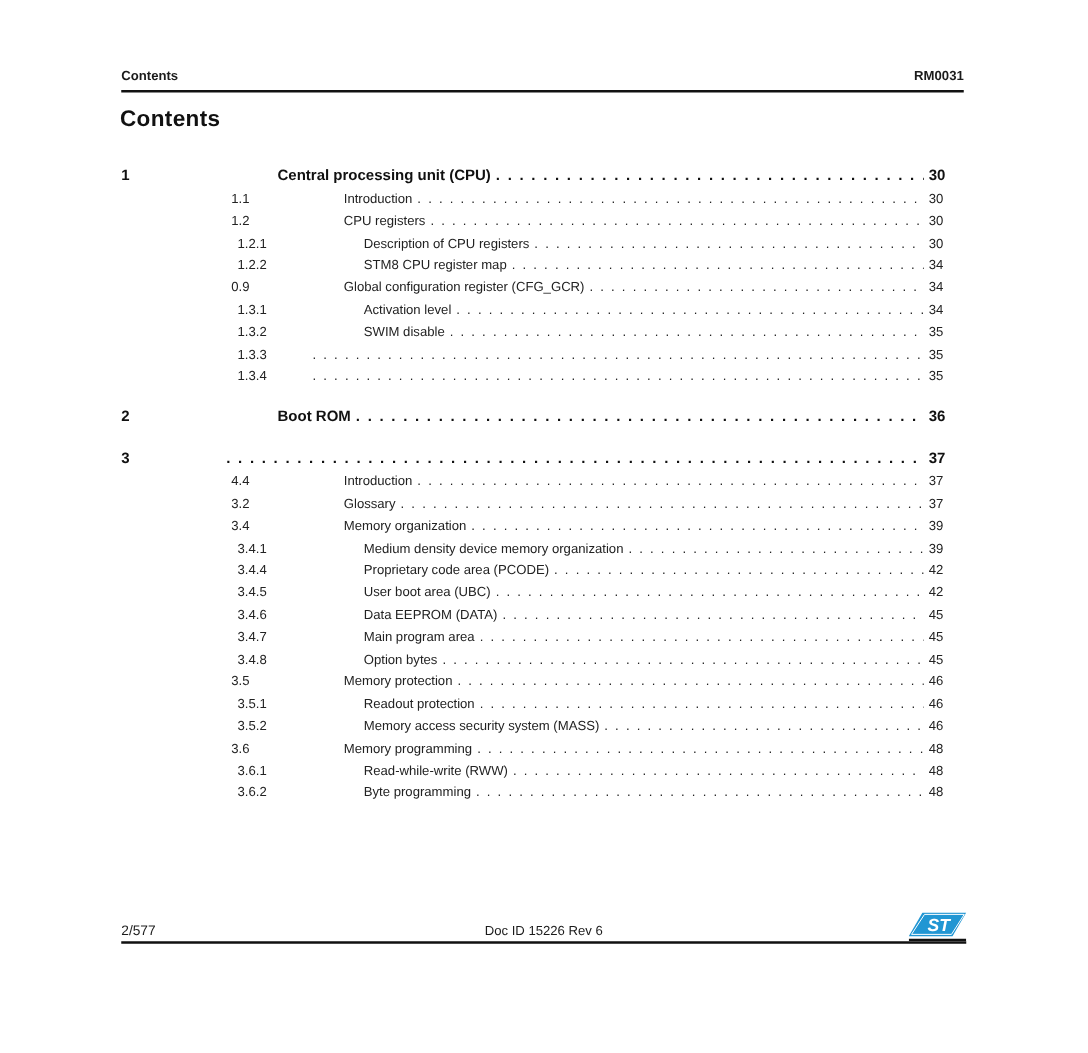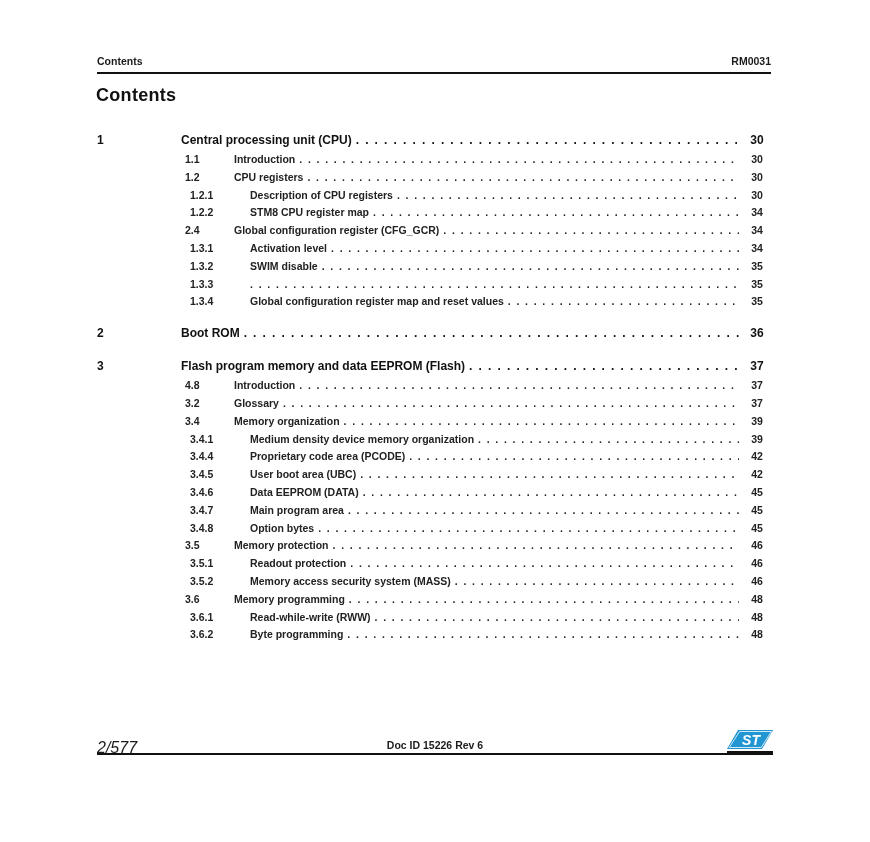--- a/index.html
+++ b/index.html
@@ -59,63 +59,60 @@
     line-height: 14px;
     margin-top: 13px;
     color: #111111;
   }
   .toc-row.lvl1:first-child { margin-top: 0; }
   .toc-row.lvl2, .toc-row.lvl3 {
     font-size: 10.5px;
     height: 17.8px;
     line-height: 13px;
     color: #222222;
-    font-weight: bold;
   }
   .lvl1 .num { flex: 0 0 84px; }
   .lvl2 .num { margin-left: 88px; flex: 0 0 49px; }
   .lvl3 .num { margin-left: 93px; flex: 0 0 60px; }
-  .ttl { flex: 0 0 auto; padding-right: 4px; }
+  .ttl { flex: 0 0 auto; padding-right: 4px; margin-left: 41px; }
   .leader {
     flex: 1 1 auto;
     overflow: hidden;
     white-space: nowrap;
   }
   .leader::after {
     content: ". . . . . . . . . . . . . . . . . . . . . . . . . . . . . . . . . . . . . . . . . . . . . . . . . . . . . . . . . . . . . . . . . . . . . . . . . . . . . . . . . . . . . . . . . . . .";
     letter-spacing: 1.4px;
   }
   .pg {
     flex: 0 0 28px;
-    text-align: center;
+    text-align: left;
     padding-left: 4px;
   }
   .footer-rule {
     position: absolute;
     left: 97px;
     top: 753px;
     width: 676px;
     height: 2px;
     background: #111111;
   }
   .footer-left {
     position: absolute;
     left: 97px;
     top: 739px;
-    font-size: 16px;
-    font-style: italic;
+    font-size: 11px;
   }
   .footer-center {
     position: absolute;
     left: 0;
     top: 739px;
     width: 870px;
     text-align: center;
     font-size: 10.5px;
-    font-weight: bold;
   }
   .footer-logo {
     position: absolute;
     left: 727px;
     top: 730px;
     width: 46px;
     height: 23px;
   }
 </style>
 </head>
@@ -156,21 +153,21 @@
         <span class="leader"></span>
         <span class="pg">30</span>
       </div>
       <div class="toc-row lvl3">
         <span class="num">1.2.2</span>
         <span class="ttl">STM8 CPU register map</span>
         <span class="leader"></span>
         <span class="pg">34</span>
       </div>
       <div class="toc-row lvl2">
-        <span class="num">2.4</span>
+        <span class="num">0.9</span>
         <span class="ttl">Global configuration register (CFG_GCR)</span>
         <span class="leader"></span>
         <span class="pg">34</span>
       </div>
       <div class="toc-row lvl3">
         <span class="num">1.3.1</span>
         <span class="ttl">Activation level</span>
         <span class="leader"></span>
         <span class="pg">34</span>
       </div>
@@ -180,38 +177,36 @@
         <span class="leader"></span>
         <span class="pg">35</span>
       </div>
       <div class="toc-row lvl3">
         <span class="num">1.3.3</span>
         <span class="leader"></span>
         <span class="pg">35</span>
       </div>
       <div class="toc-row lvl3">
         <span class="num">1.3.4</span>
-        <span class="ttl">Global configuration register map and reset values</span>
         <span class="leader"></span>
         <span class="pg">35</span>
       </div>
       <div class="toc-row lvl1">
         <span class="num">2</span>
         <span class="ttl">Boot ROM</span>
         <span class="leader"></span>
         <span class="pg">36</span>
       </div>
       <div class="toc-row lvl1">
         <span class="num">3</span>
-        <span class="ttl">Flash program memory and data EEPROM (Flash)</span>
         <span class="leader"></span>
         <span class="pg">37</span>
       </div>
       <div class="toc-row lvl2">
-        <span class="num">4.8</span>
+        <span class="num">4.4</span>
         <span class="ttl">Introduction</span>
         <span class="leader"></span>
         <span class="pg">37</span>
       </div>
       <div class="toc-row lvl2">
         <span class="num">3.2</span>
         <span class="ttl">Glossary</span>
         <span class="leader"></span>
         <span class="pg">37</span>
       </div>

